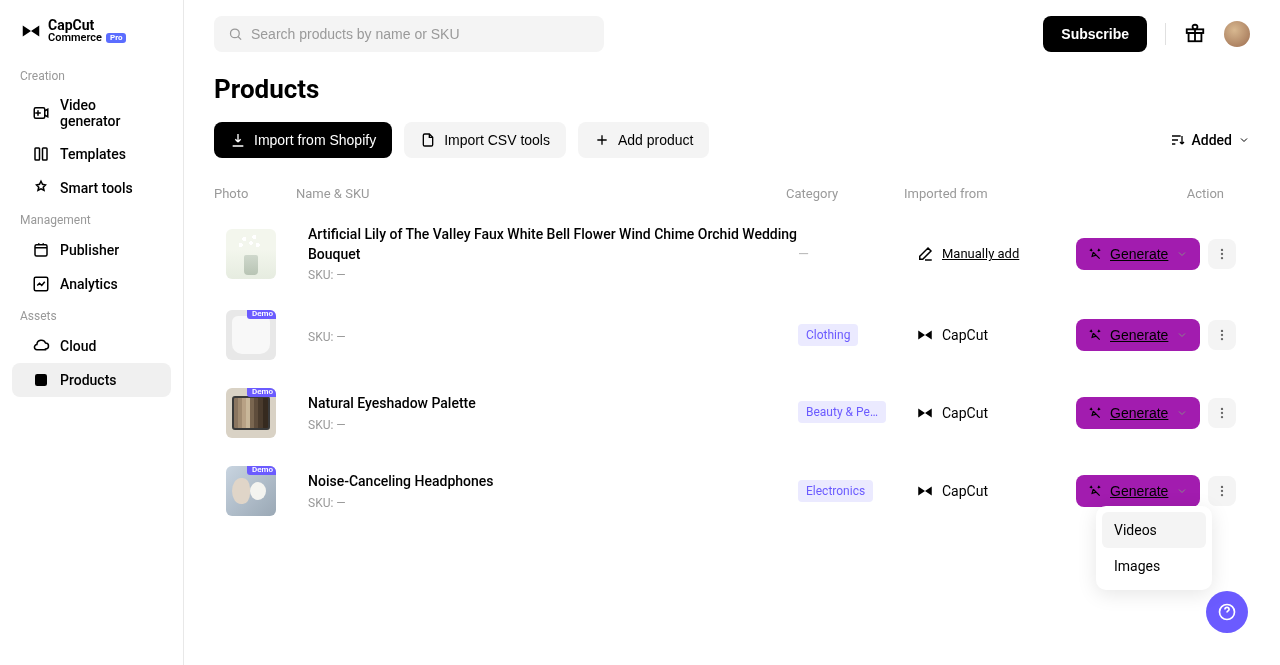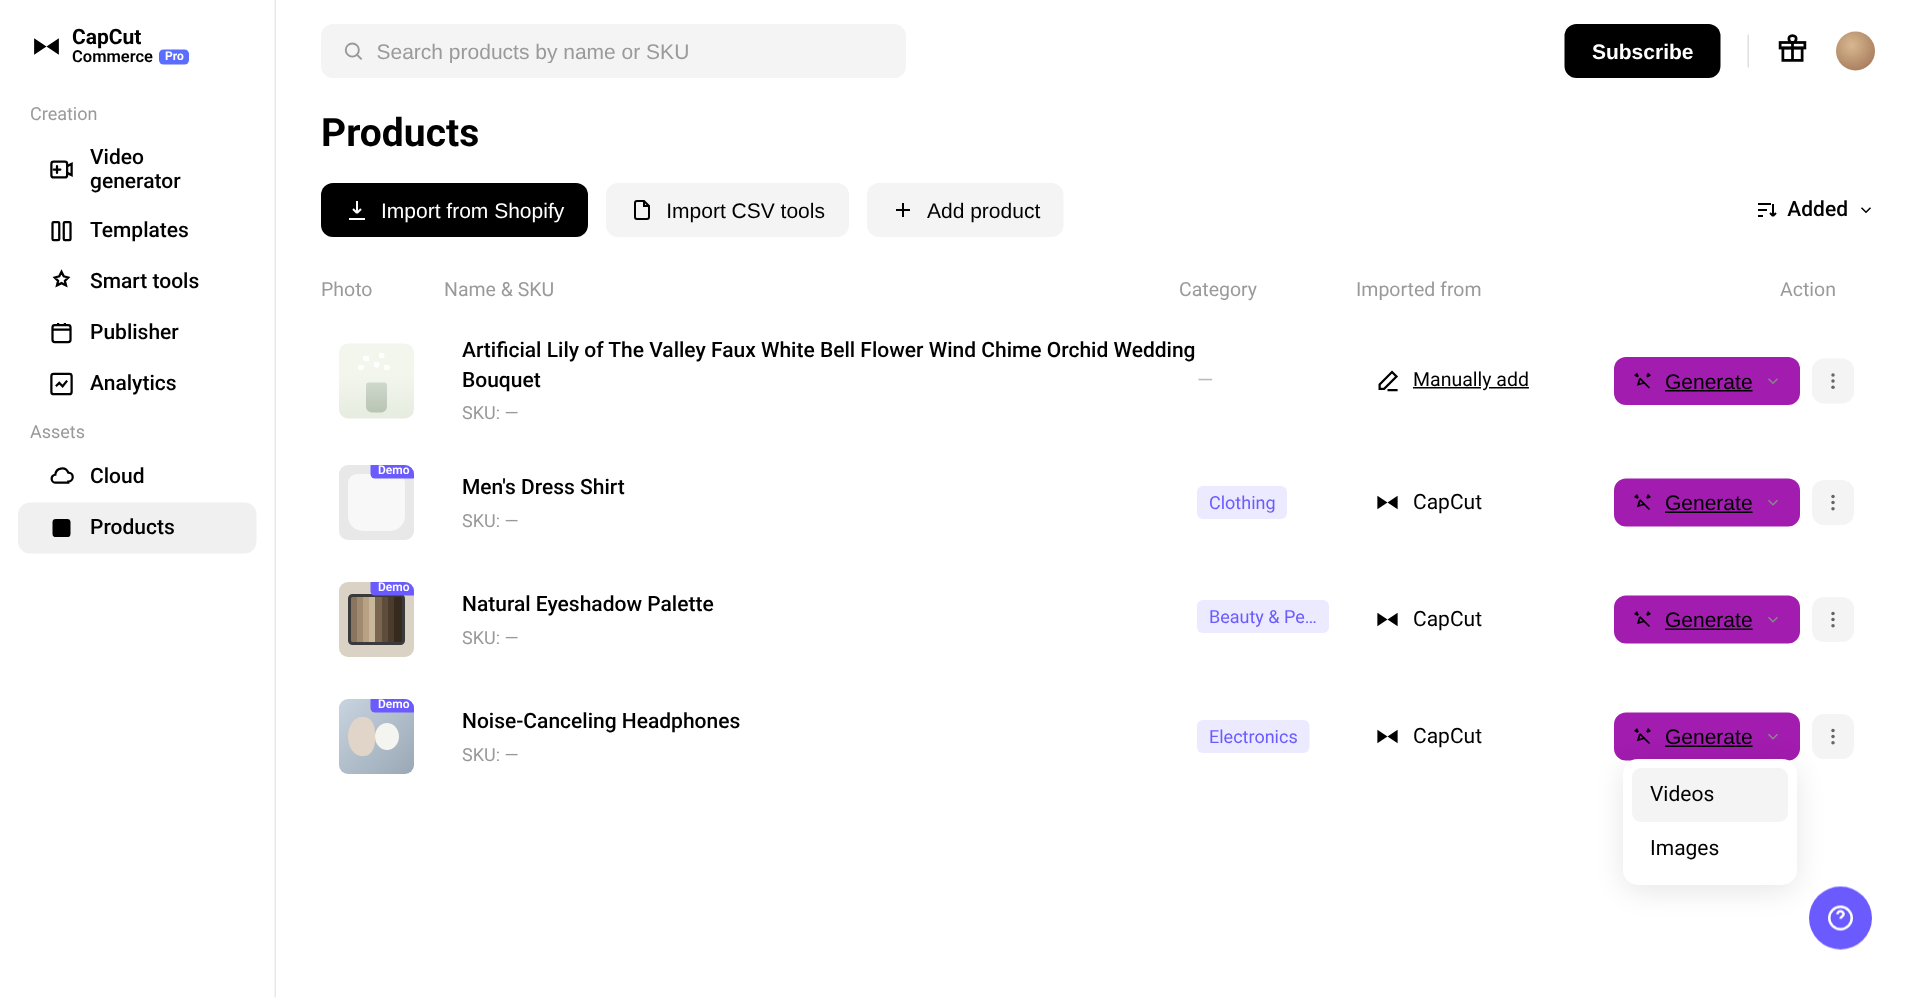--- a/index.html
+++ b/index.html
@@ -47,21 +47,21 @@
 .cat-tag { display: inline-block; padding: 4px 8px; border-radius: 4px; font-size: 12px; }
 .cat-none { color: #bbb; }
 .cat-clothing { background: #ebeaff; color: #6b5bff; }
 .cat-beauty { background: #ebeaff; color: #6b5bff; white-space: nowrap; overflow: hidden; text-overflow: ellipsis; max-width: 88px; }
 .cat-electronics { background: #ebeaff; color: #6b5bff; }
 .import-src { display: flex; align-items: center; gap: 8px; font-size: 14px; }
 .manual-add { text-decoration: underline; cursor: pointer; font-size: 13px; }
 .gen-btn { display: flex; align-items: center; gap: 8px; background: #a21caf; border: none; border-radius: 8px; padding: 8px 12px; font-size: 14px; font-weight: 500; cursor: pointer; text-decoration: underline; }
 .more-btn { width: 30px; height: 30px; border: none; background: #f4f4f4; border-radius: 8px; cursor: pointer; display: flex; align-items: center; justify-content: center; margin-left: 8px; }
 .action-cell { display: flex; align-items: center; justify-content: flex-end; }
-.dropdown { position: absolute; right: 52px; top: 54px; background: #fff; border-radius: 10px; box-shadow: 0 4px 20px rgba(0,0,0,0.1); padding: 6px; width: 116px; z-index: 10; }
+.dropdown { position: absolute; right: 38px; top: 54px; background: #fff; border-radius: 10px; box-shadow: 0 4px 20px rgba(0,0,0,0.1); padding: 6px; width: 116px; z-index: 10; }
 .dropdown-item { padding: 10px 12px; font-size: 14px; cursor: pointer; border-radius: 6px; }
 .dropdown-item.hover { background: #f4f4f4; }
 .help-fab { position: fixed; bottom: 32px; right: 32px; width: 42px; height: 42px; border-radius: 50%; background: #6b5bff; display: flex; align-items: center; justify-content: center; cursor: pointer; }
 .capcut-icon { width: 18px; height: 18px; }
 .thumb-flowers { background: linear-gradient(180deg, #f3f6ed 40%, #e6ece0 100%); }
 .thumb-flowers::before { content: ""; position: absolute; top: 4px; left: 50%; transform: translateX(-50%); width: 34px; height: 20px; background: radial-gradient(circle at 30% 30%, #fff 2px, transparent 2px), radial-gradient(circle at 60% 20%, #fff 2px, transparent 2px), radial-gradient(circle at 50% 50%, #fff 2px, transparent 2px), radial-gradient(circle at 20% 60%, #fff 2px, transparent 2px), radial-gradient(circle at 70% 60%, #fff 2px, transparent 2px); }
 .thumb-flowers::after { content: ""; position: absolute; bottom: 4px; left: 50%; transform: translateX(-50%); width: 14px; height: 20px; background: linear-gradient(180deg, #cfd8cc, #b8c4b4); border-radius: 2px 2px 4px 4px; }
 .thumb-shirt { background: #e8e8e8; }
 .thumb-shirt::before { content: ""; position: absolute; inset: 6px; background: #f8f8f8; border-radius: 6px 6px 10px 10px; }
 .thumb-palette { background: #d9d2c5; }
@@ -110,20 +110,21 @@
     </div>
     <div class="nav-item">
       <span class="nav-icon">
           <svg width="18" height="18" viewBox="0 0 24 24" fill="none" stroke="#000" stroke-width="2">
             <path d="M12 3l2 4 4 1-3 3 1 4-4-2-4 2 1-4-3-3 4-1z"></path>
           </svg>
         </span>
       <span>Smart tools</span>
     </div>
 
+    <div class="section-label">Management</div>
     <div class="nav-item">
       <span class="nav-icon">
           <svg width="18" height="18" viewBox="0 0 24 24" fill="none" stroke="#000" stroke-width="2">
             <rect x="4" y="5" width="16" height="15" rx="2"></rect>
             <path d="M4 9h16M9 5V3m6 2V3"></path>
           </svg>
         </span>
       <span>Publisher</span>
     </div>
     <div class="nav-item">
@@ -255,21 +256,20 @@
         </div>
       </div>
 
       <div class="row">
         <div class="col-photo">
           <div class="thumb thumb-shirt">
             <span class="demo-badge">Demo</span>
           </div>
         </div>
         <div class="col-name">
-          <div class="prod-name">Men's Dress Shirt</div>
           <div class="prod-sku">SKU: —</div>
         </div>
         <div class="col-cat"><span class="cat-tag cat-clothing">Clothing</span></div>
         <div class="col-import">
           <div class="import-src">
             <svg class="capcut-icon" viewBox="0 0 24 24">
                 <path d="M3 6l9 6-9 6V6zm18 0l-9 6 9 6V6z" fill="#000"></path>
               </svg>
             <span>CapCut</span>
           </div>

